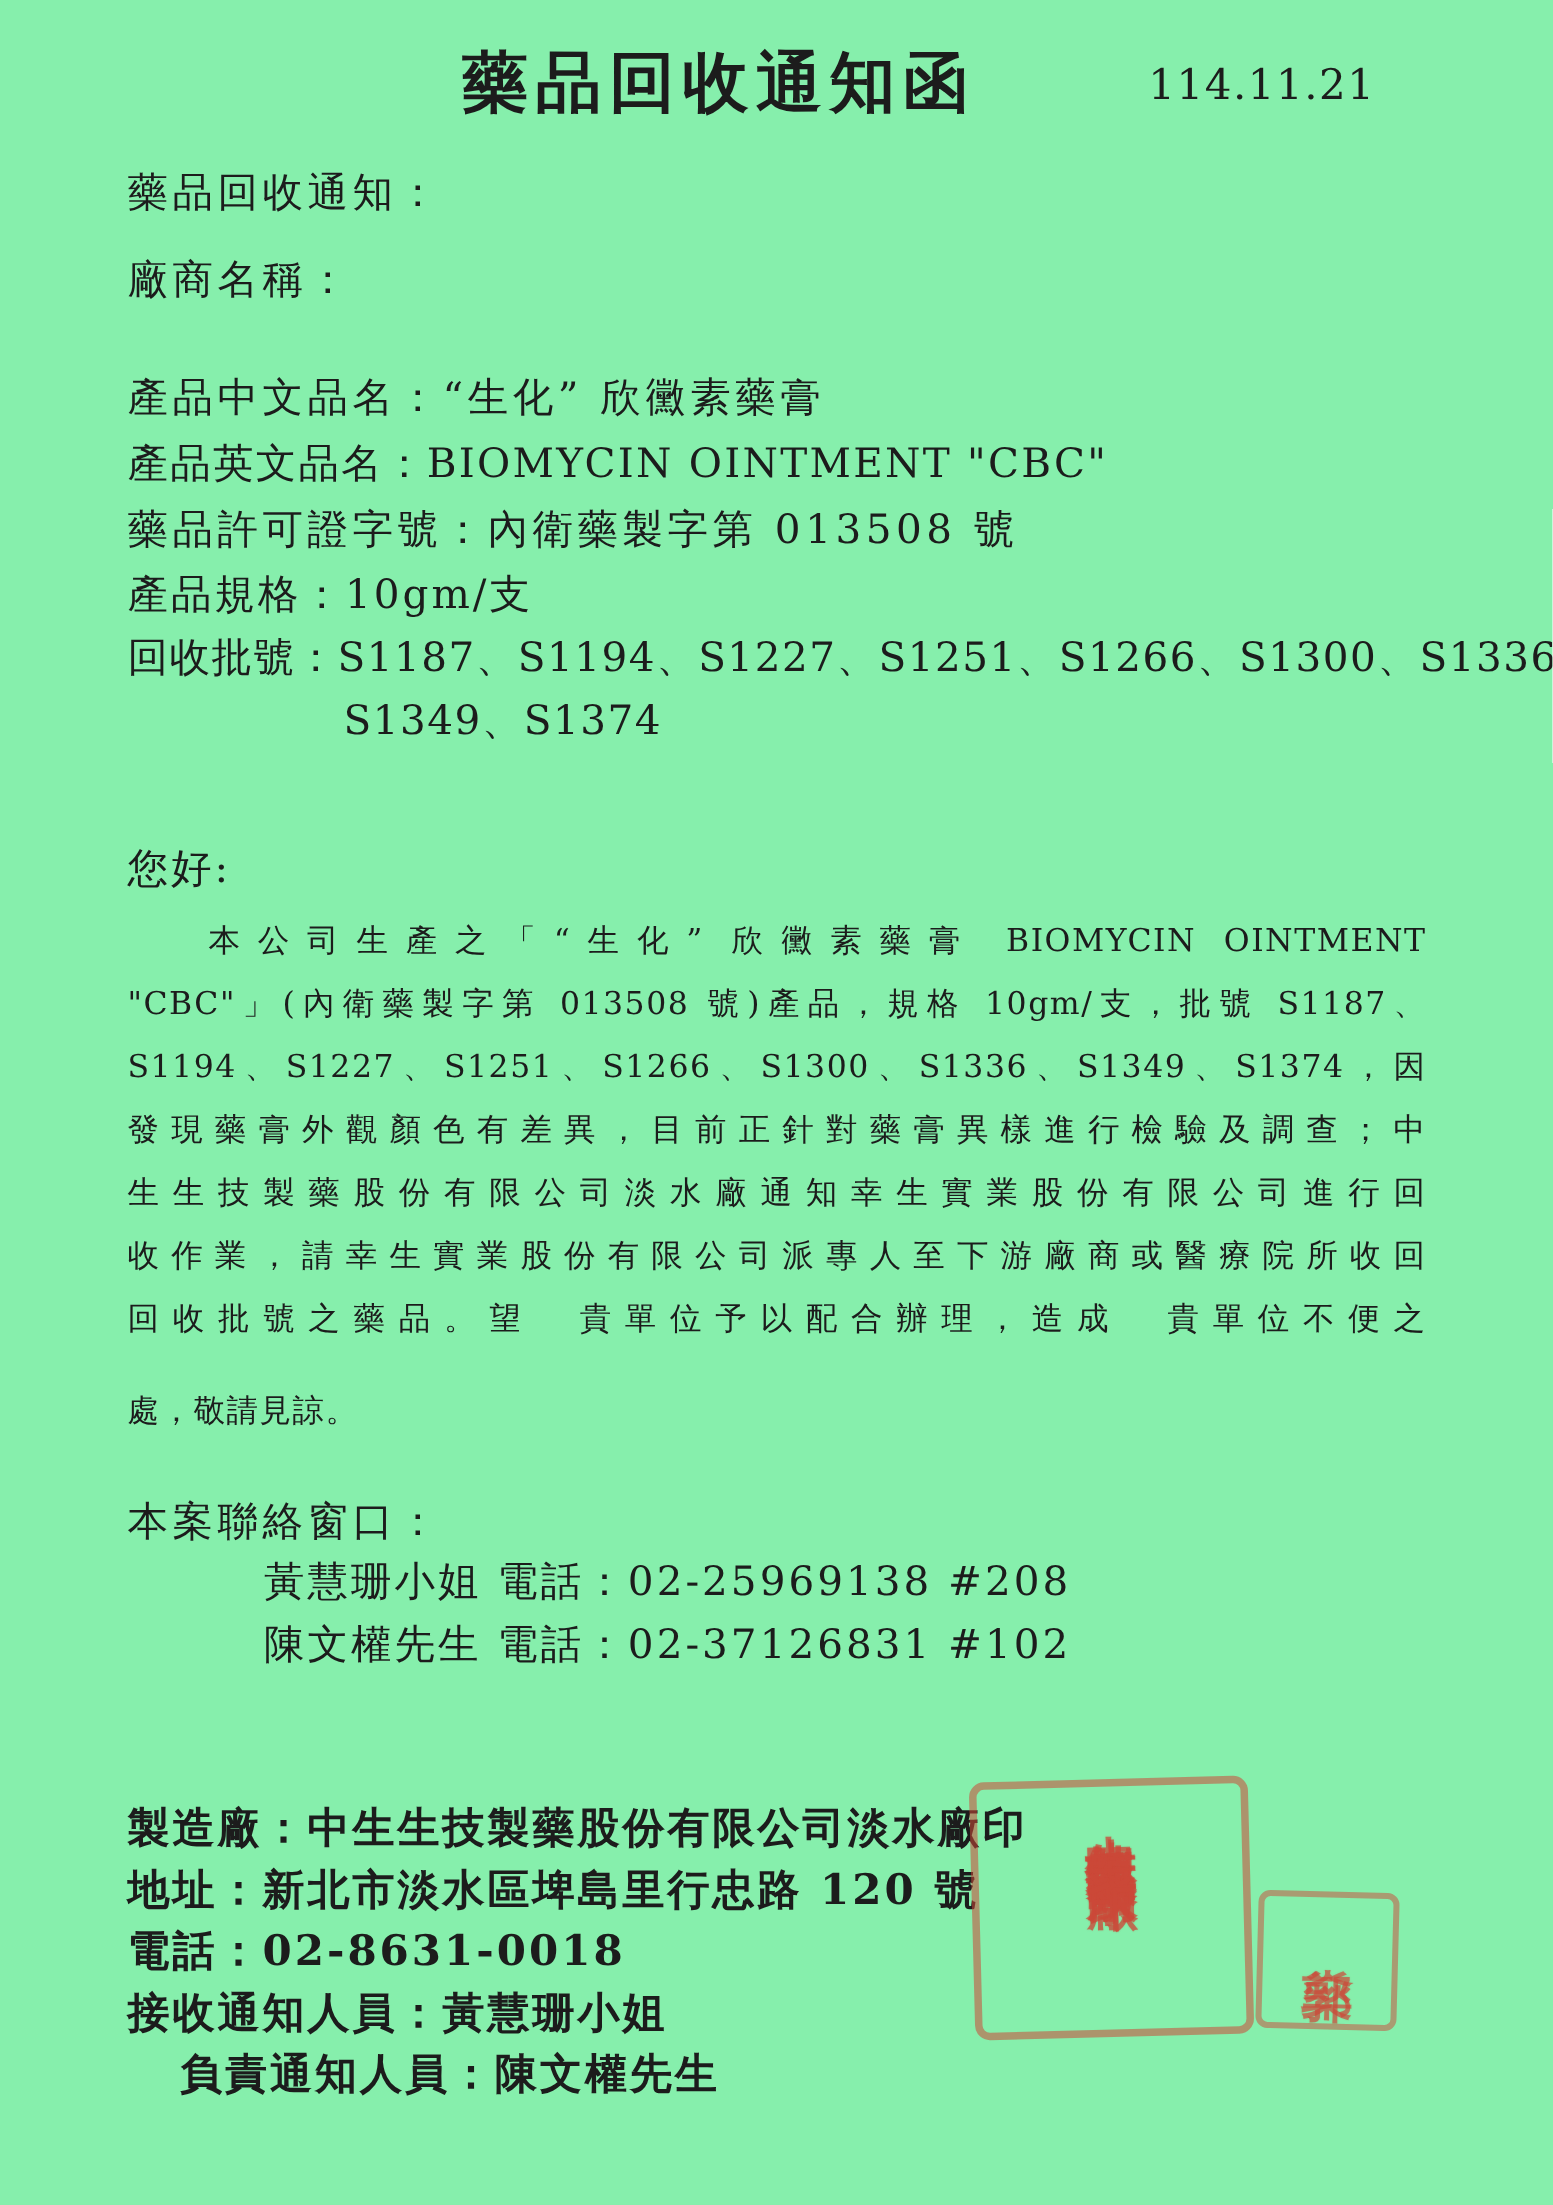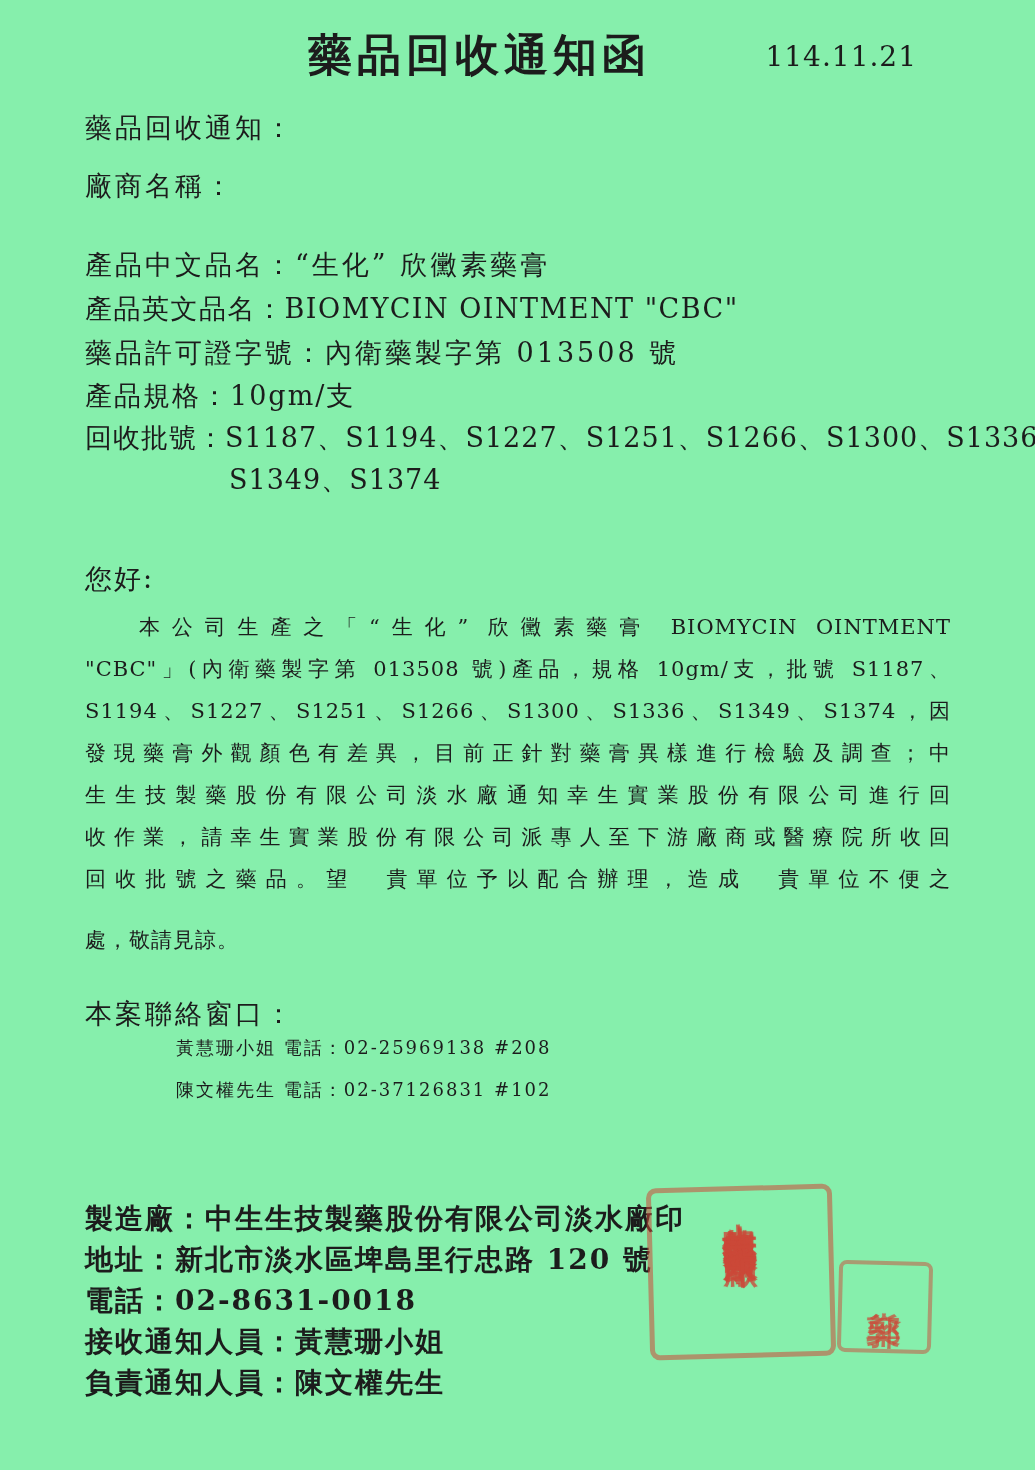--- a/index.html
+++ b/index.html
@@ -71,39 +71,39 @@
   }
   .pline.indent { text-indent: 54px; }
   .pline.last {
     text-align-last: left;
     margin-top: 19px;
   }
 
   .contact-heading { top: 980px; letter-spacing: 3px; margin-top: 16px; }
   .contact-entry {
     left: 176px;
-    font-size: 18px;
+    font-size: 27px;
     letter-spacing: 2px;
     white-space: nowrap;
   }
   .c1 { top: 1036px; }
   .c2 { top: 1078px; }
 
   .footer-line {
     left: 85px;
     font-size: 28px;
     font-weight: bold;
     letter-spacing: 2px;
     white-space: nowrap;
   }
   .f1 { top: 1200px; }
   .f2 { top: 1241px; }
   .f3 { top: 1282px; }
   .f4 { top: 1323px; }
-  .f5 { top: 1364px; }
+  .f5 { top: 1364px; margin-left: 35px; }
 
   .company-seal {
     top: 1186px;
     left: 648px;
     width: 176px;
     height: 162px;
     border: 5px solid rgba(204, 72, 56, 0.55);
     border-radius: 10px;
     transform: rotate(-1.5deg);
     display: flex;

